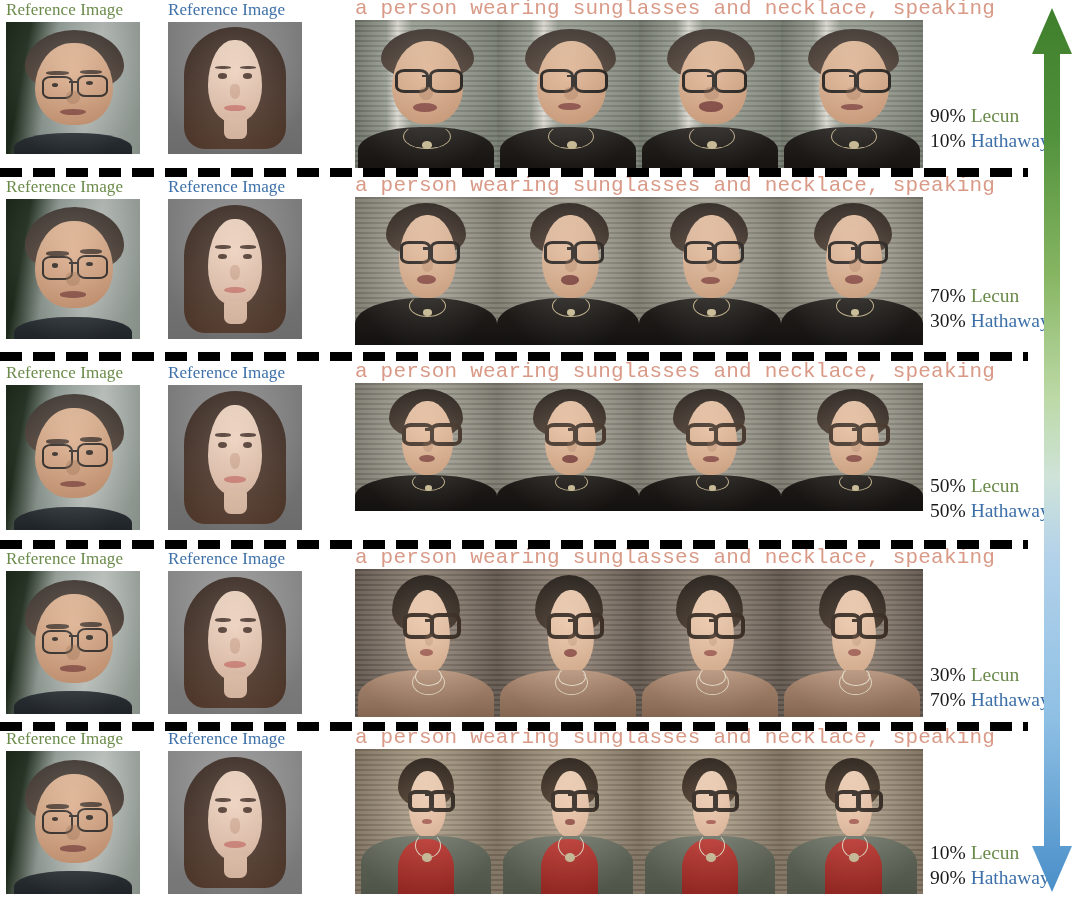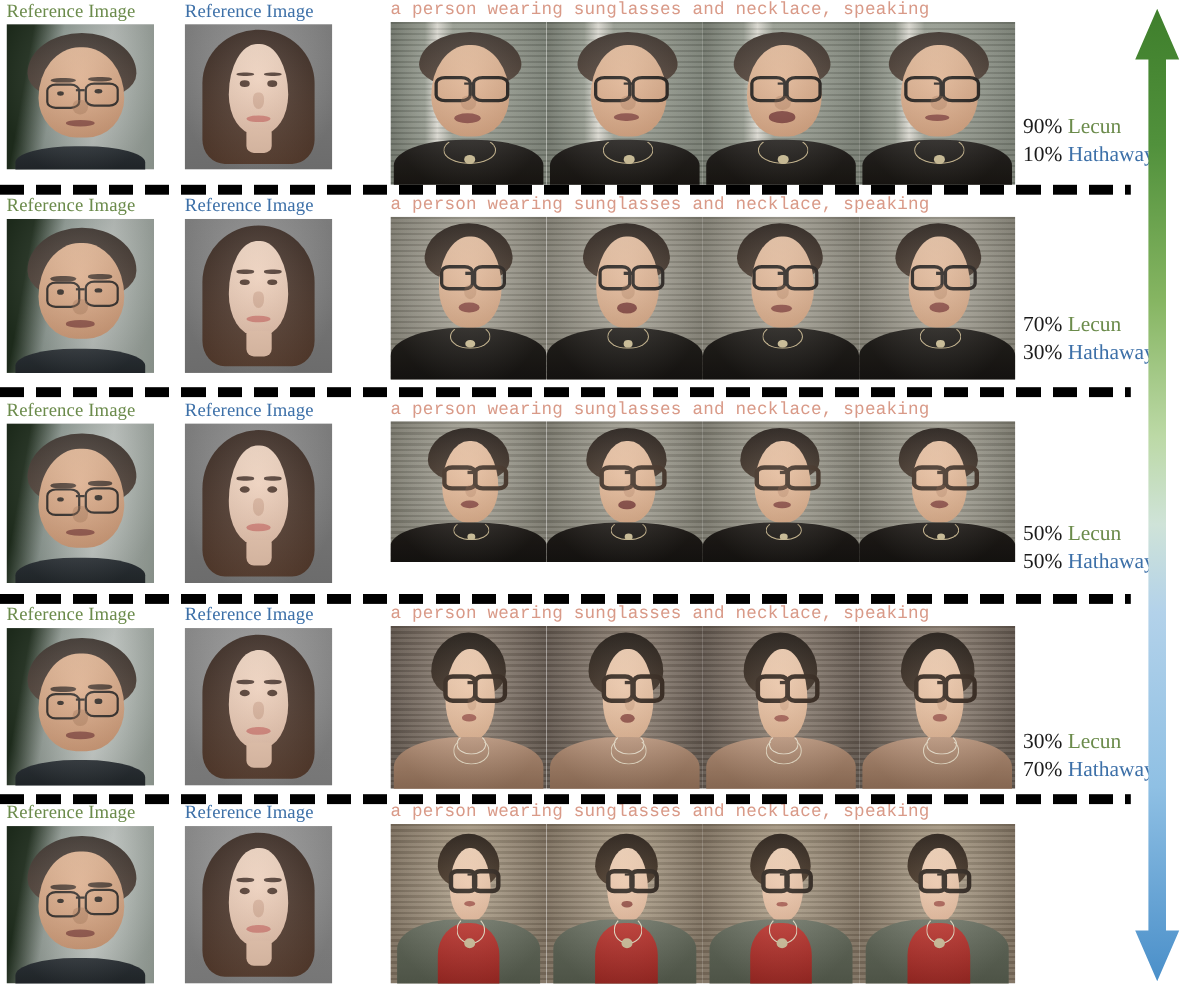--- a/index.html
+++ b/index.html
@@ -63,21 +63,21 @@
 
   
   .vid-col {
     position: absolute;
     left: 355px;
     width: 568px;
     top: 0;
   }
   .prompt {
     font-family: "Liberation Mono", monospace;
-    font-size: 16px;
+    font-size: 21px;
     line-height: 18px;
     color: #d99a88;
     white-space: pre;
     letter-spacing: 0.2px;
   }
   .frames {
     display: flex;
     gap: 0px;
     margin-top: 2px;
     overflow: hidden;
@@ -791,20 +791,26 @@
               <div class="torso" style="left:4%;top:60%;width:92%;height:46%;background:linear-gradient(180deg,#6e7566,#555c4d);border-radius:40% 40% 0 0;"></div>
               <div class="torso" style="left:31%;top:62%;width:40%;height:44%;background:linear-gradient(180deg,#c0332c,#9b2722);border-radius:46% 46% 0 0;"></div>
               <div class="necklace" style="left:43%;top:58%;width:17%;height:16%;border-color:#e8ddc4;border-top-color:transparent;"></div>
               <div class="pendant" style="left:48%;top:72%;width:7%;height:6%;background:#cfc09a;"></div>
               <div class="softlight"></div>
             </div>
           </div>
         </div>
       </div>
 
+      <div class="ratio" style="top:111px;">
+        <div><span>10%</span>
+             <span class="nm-lecun">Lecun</span></div>
+        <div><span>90%</span>
+             <span class="nm-hath">Hathaway</span></div>
+      </div>
     </div>
   </div>
 
   <div class="sep" style="top:168px;"></div>
   <div class="sep" style="top:352px;"></div>
   <div class="sep" style="top:540px;"></div>
   <div class="sep" style="top:722px;"></div>
 
   <div class="arrow-wrap">
     <svg width="44" height="884" viewBox="0 0 44 884" xmlns="http://www.w3.org/2000/svg">

